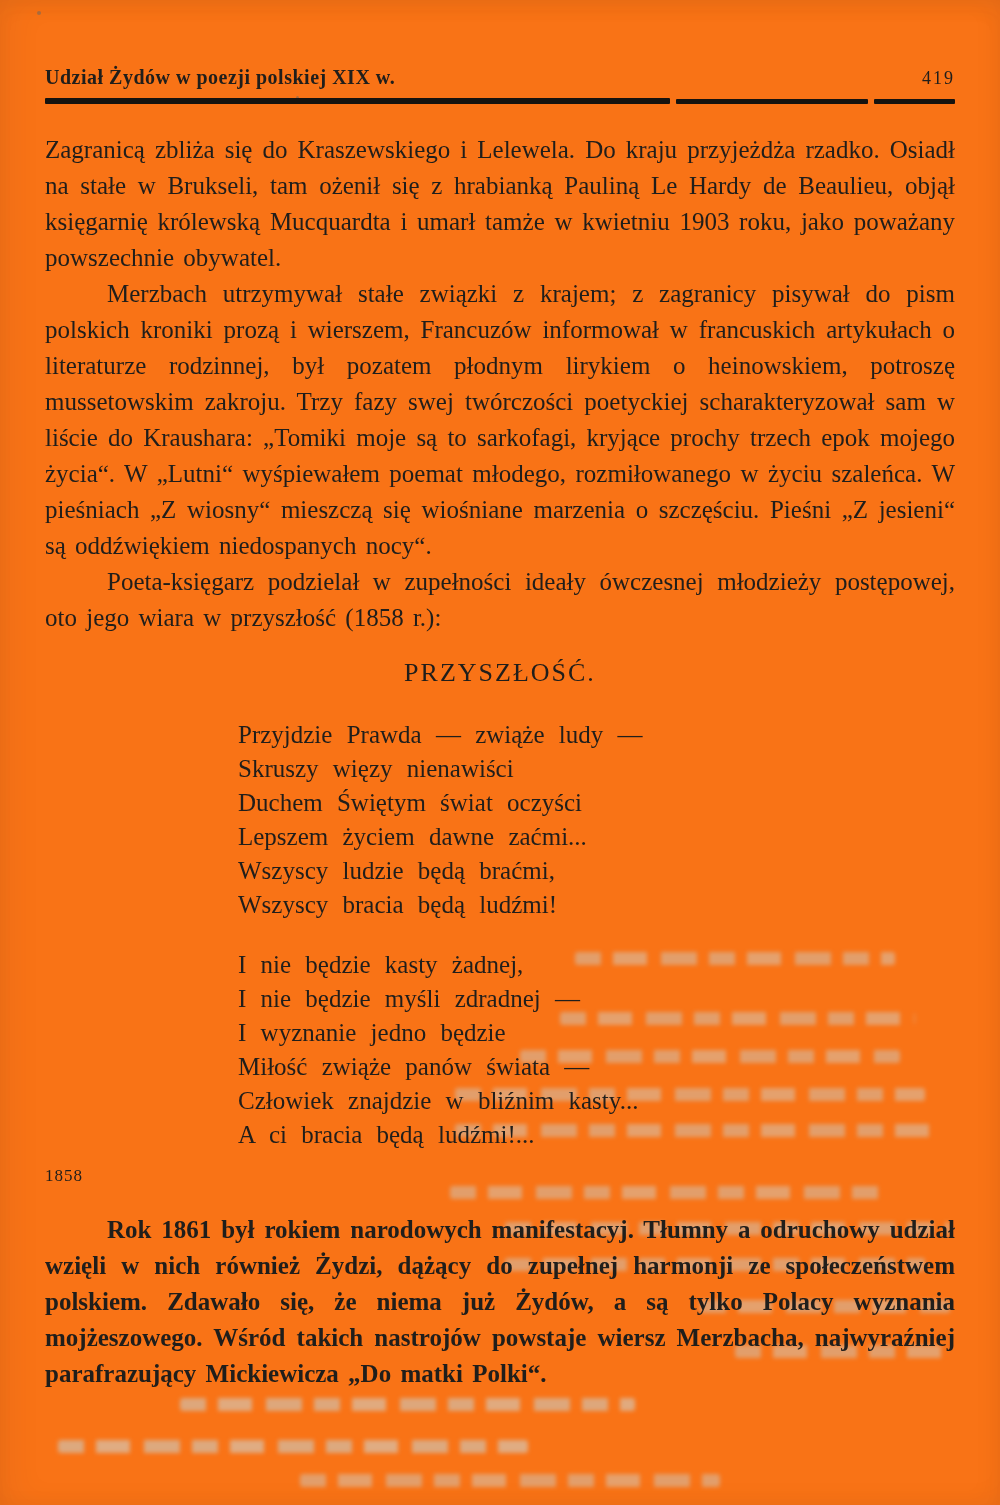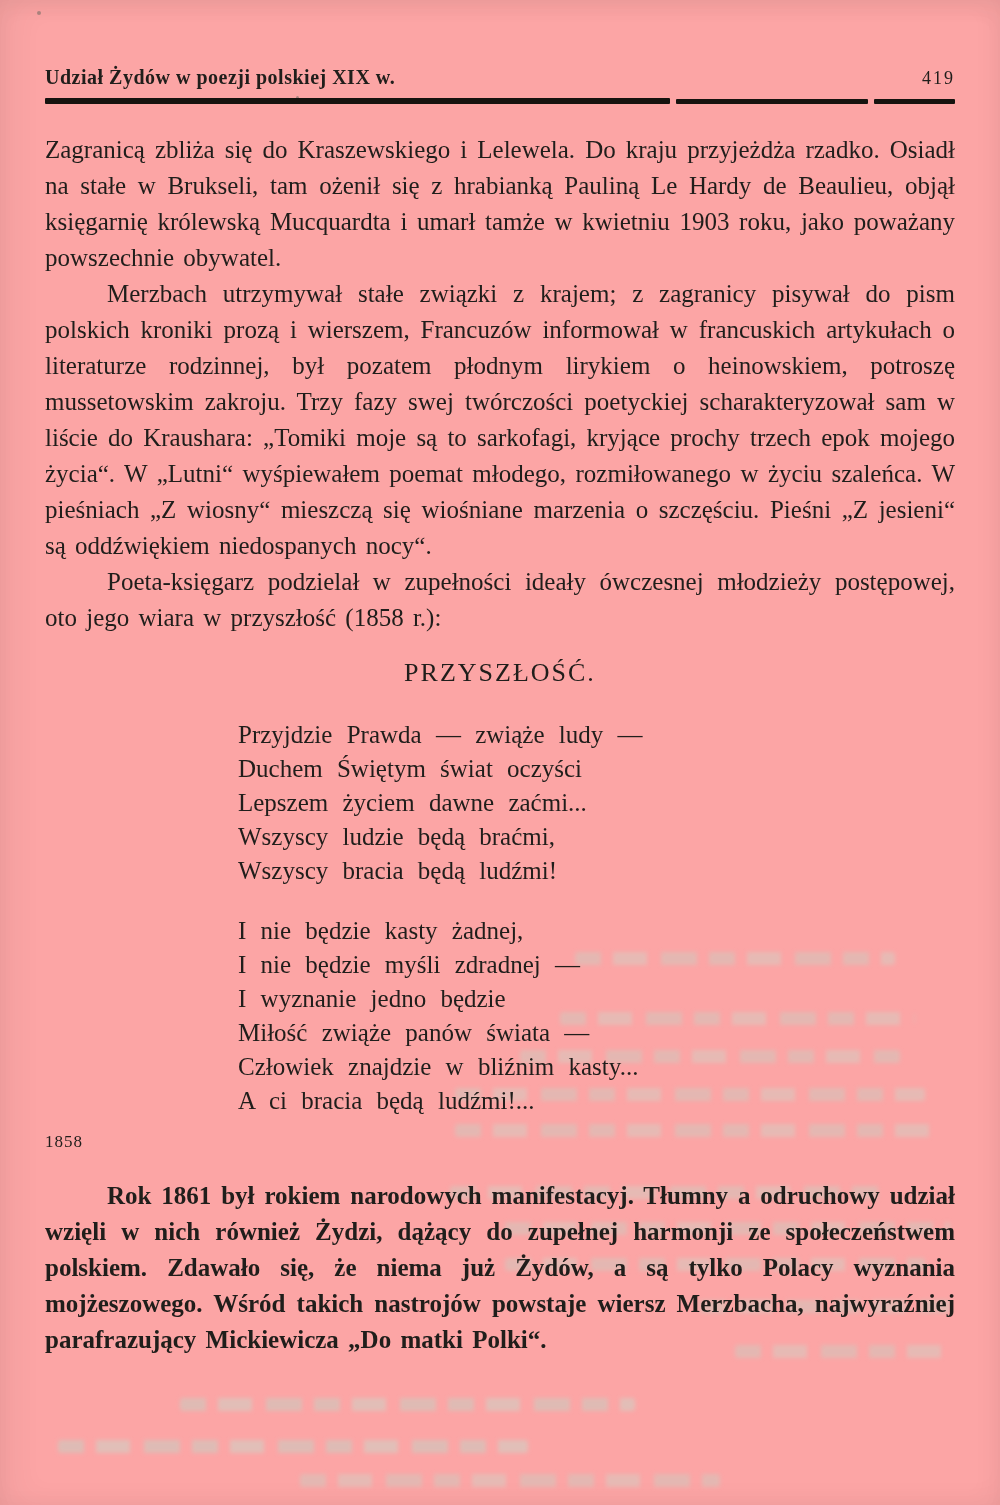--- a/index.html
+++ b/index.html
@@ -1,20 +1,20 @@
 <!DOCTYPE html>
 <html lang="pl"><head>
 <meta charset="utf-8">
 <style>
   html,body{margin:0;padding:0;background:#dddad2;}
   .page{
     position:relative;
     width:1000px;height:1505px;
     margin:0 auto;
-    background:#fca5a5;
+    background:#f97316;
     color:#201e1b;
     font-family:"Liberation Serif","DejaVu Serif",serif;
     overflow:hidden;
     box-shadow:inset 14px 0 30px rgba(60,55,45,.06), inset -8px 0 22px rgba(60,55,45,.04), inset 0 10px 18px rgba(60,55,45,.03);
   }
   .inner{position:relative;padding:34px 45px 0 45px;z-index:2;}
   .pg-header{display:flex;justify-content:space-between;align-items:baseline;}
   .running-title{font-weight:bold;font-size:20px;letter-spacing:.5px;}
   .page-number{font-weight:normal;font-size:18px;letter-spacing:2px;margin-top:34px;}
   .rule{margin-top:9px;height:6px;display:flex;gap:6px;}
@@ -84,20 +84,21 @@
 
     <p class="body first">Zagranicą zbliża się do Kraszewskiego i Lelewela. Do kraju przyjeżdża rzadko. Osiadł na stałe w Brukseli, tam ożenił się z hrabianką Pauliną Le Hardy de Beaulieu, objął księgarnię królewską Mucquardta i umarł tamże w kwietniu 1903 roku, jako poważany powszechnie obywatel.</p>
     <p class="body indent">Merzbach utrzymywał stałe związki z krajem; z zagranicy pisywał do pism polskich kroniki prozą i wierszem, Francuzów informował w francuskich artykułach o literaturze rodzinnej, był pozatem płodnym lirykiem o heinowskiem, potroszę mussetowskim zakroju. Trzy fazy swej twórczości poetyckiej scharakteryzował sam w liście do Kraushara: „Tomiki moje są to sarkofagi, kryjące prochy trzech epok mojego życia“. W „Lutni“ wyśpiewałem poemat młodego, rozmiłowanego w życiu szaleńca. W pieśniach „Z wiosny“ mieszczą się wiośniane marzenia o szczęściu. Pieśni „Z jesieni“ są oddźwiękiem niedospanych nocy“.</p>
     <p class="body indent">Poeta-księgarz podzielał w zupełności ideały ówczesnej młodzieży postępowej, oto jego wiara w przyszłość (1858 r.):</p>
 
     <h2 class="poem-title">PRZYSZŁOŚĆ.</h2>
 
     <div class="poem">
       <div class="stanza">
         <div class="poem-line">Przyjdzie Prawda — zwiąże ludy —</div>
+        <div class="poem-line">Skruszy więzy nienawiści</div>
         <div class="poem-line">Duchem Świętym świat oczyści</div>
         <div class="poem-line">Lepszem życiem dawne zaćmi...</div>
         <div class="poem-line">Wszyscy ludzie będą braćmi,</div>
         <div class="poem-line">Wszyscy bracia będą ludźmi!</div>
       </div>
       <div class="stanza">
         <div class="poem-line">I nie będzie kasty żadnej,</div>
         <div class="poem-line">I nie będzie myśli zdradnej —</div>
         <div class="poem-line">I wyznanie jedno będzie</div>
         <div class="poem-line">Miłość zwiąże panów świata —</div>

